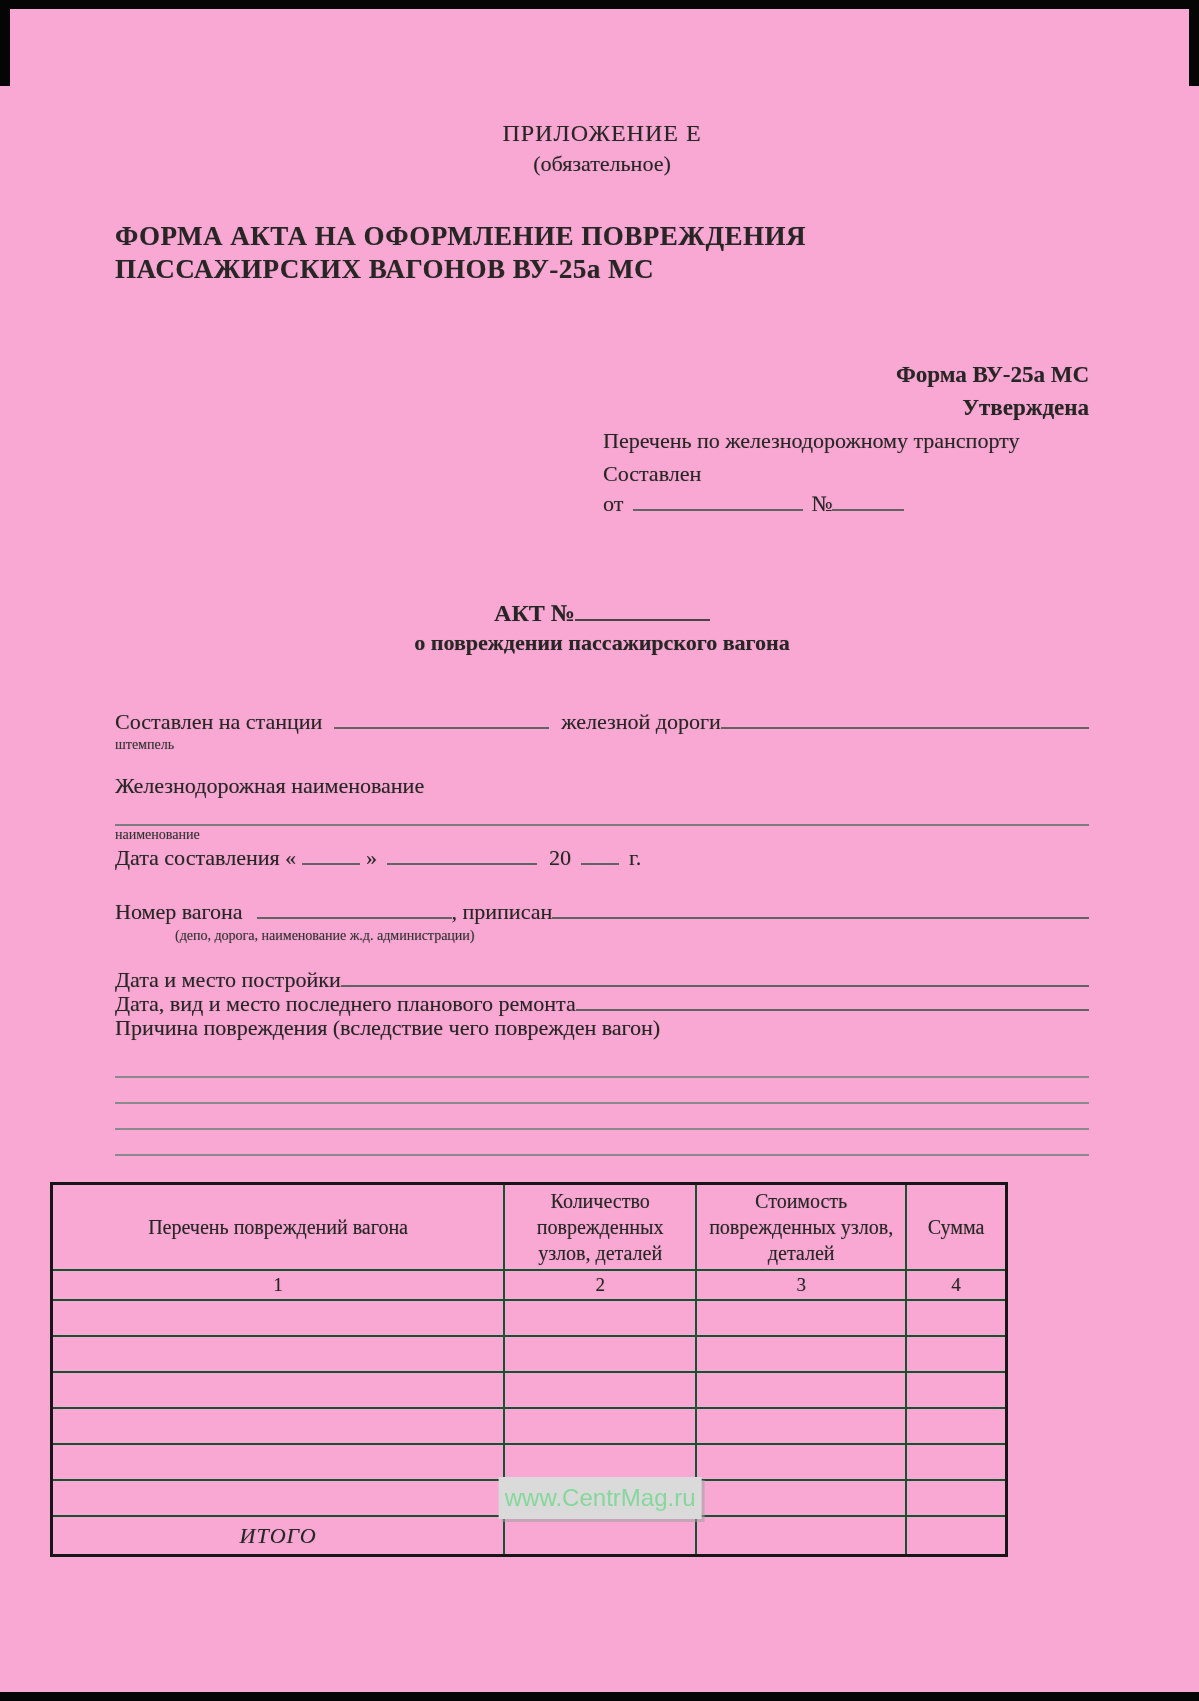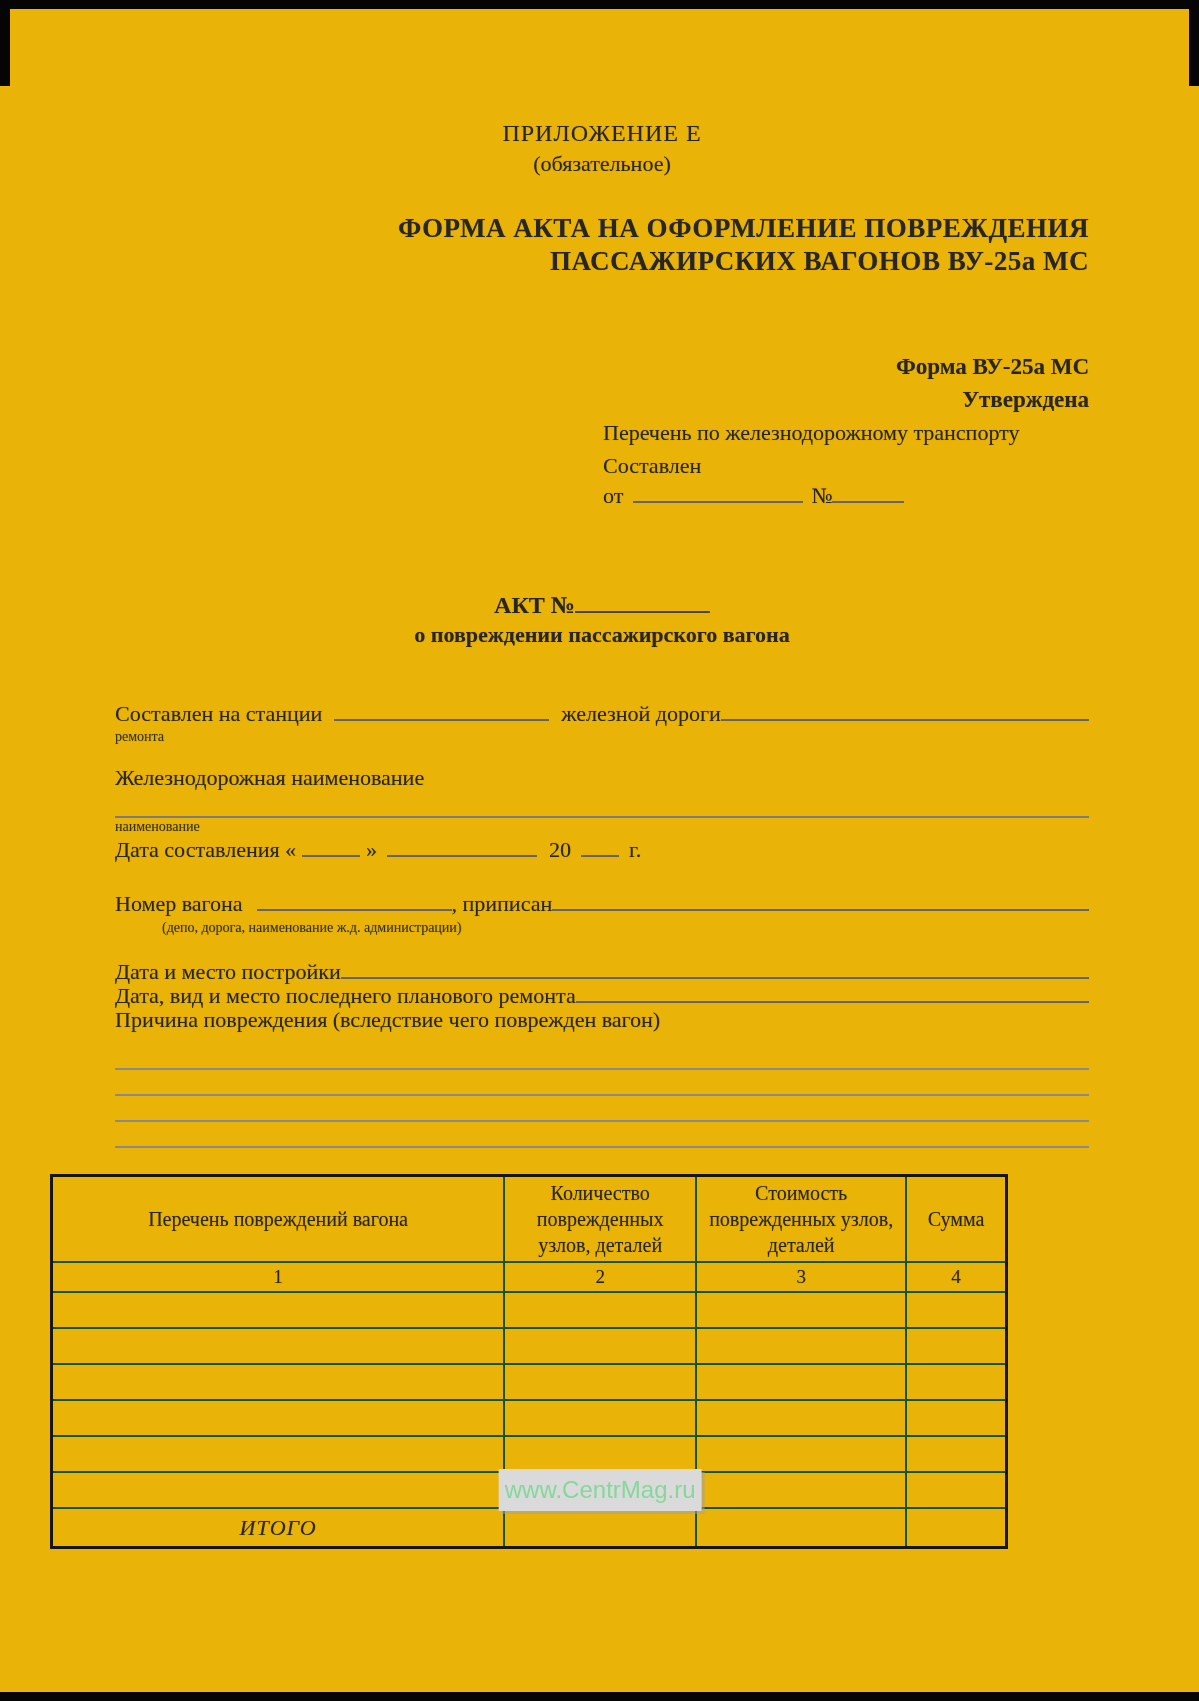--- a/index.html
+++ b/index.html
@@ -1,39 +1,39 @@
 <!DOCTYPE html>
 <html><head>
 <meta charset="utf-8">
 <style>
   html,body{margin:0;padding:0;background:#e9e9e9;}
   .page{
     position:relative;
     width:1199px;height:1701px;
     margin:0 auto;
-    background:#eab308;
+    background:#f9a8d4;
     overflow:hidden;
     font-family:"Liberation Serif","DejaVu Serif",serif;
     color:#272625;
     text-shadow:0.3px 0.3px 0.8px rgba(40,40,40,0.35);
   }
   .scan-bar{position:absolute;left:0;width:100%;background:#050505;}
   .scan-top{top:0;height:9px;}
   .scan-bottom{bottom:0;height:9px;}
   .scan-corner{position:absolute;top:0;width:10px;height:86px;background:#050505;}
   .scan-corner-left{left:0;}
   .scan-corner-right{right:0;}
 
   .content{padding:118px 110px 0 115px;}
 
   .b{font-weight:bold;}
 
   .appendix-title{font-size:24px;line-height:30px;text-align:center;letter-spacing:1px;}
   .appendix-note{font-size:22px;line-height:32px;text-align:center;}
-  .form-title{margin-top:32px;font-size:27px;line-height:33px;font-weight:bold;text-align:right;letter-spacing:0.5px;}
+  .form-title{margin-top:40px;font-size:27px;line-height:33px;font-weight:bold;text-align:left;letter-spacing:0.5px;}
 
   .approval{margin-top:72px;margin-left:488px;font-size:22px;line-height:33px;}
   .approval .b{font-size:23px;text-align:right;}
 
   .act-block{margin-top:80px;text-align:center;}
   .act-title-line{font-size:24px;line-height:30px;font-weight:bold;}
   .act-subtitle{font-size:22px;line-height:30px;font-weight:bold;}
 
   .fields{margin-top:50px;font-size:22px;}
   .fline{display:flex;align-items:baseline;line-height:28px;}
@@ -117,21 +117,21 @@
     </div>
 
     <div class="fields">
 
       <div class="fline">
         <span>Составлен на станции</span>
         <span class="u" style="width:215px;margin:0 12px"></span>
         <span>железной дороги</span>
         <span class="u grow"></span>
       </div>
-      <div class="note">ремонта</div>
+      <div class="note">штемпель</div>
 
       <div class="plain" style="margin-top:18px">Железнодорожная наименование</div>
       <div class="rule"></div>
       <div class="note">наименование</div>
 
       <div class="fline">
         <span>Дата составления «</span>
         <span class="u" style="width:58px;margin:0 6px"></span>
         <span>»</span>
         <span class="u" style="width:150px;margin:0 12px 0 10px"></span>
@@ -139,21 +139,21 @@
         <span class="u" style="width:38px;margin:0 10px"></span>
         <span>г.</span>
       </div>
 
       <div class="fline" style="margin-top:26px">
         <span>Номер вагона</span>
         <span class="u" style="width:195px;margin-left:14px"></span>
         <span>, приписан</span>
         <span class="u grow"></span>
       </div>
-      <div class="note" style="margin-left:47px;line-height:20px">(депо, дорога, наименование ж.д. администрации)</div>
+      <div class="note" style="margin-left:60px;line-height:20px">(депо, дорога, наименование ж.д. администрации)</div>
 
       <div class="fline" style="margin-top:22px;line-height:24px">
         <span>Дата и место постройки</span>
         <span class="u grow"></span>
       </div>
       <div class="fline" style="line-height:24px">
         <span>Дата, вид и место последнего планового ремонта</span>
         <span class="u grow"></span>
       </div>
       <div class="plain" style="line-height:24px">Причина повреждения (вследствие чего поврежден вагон)</div>

